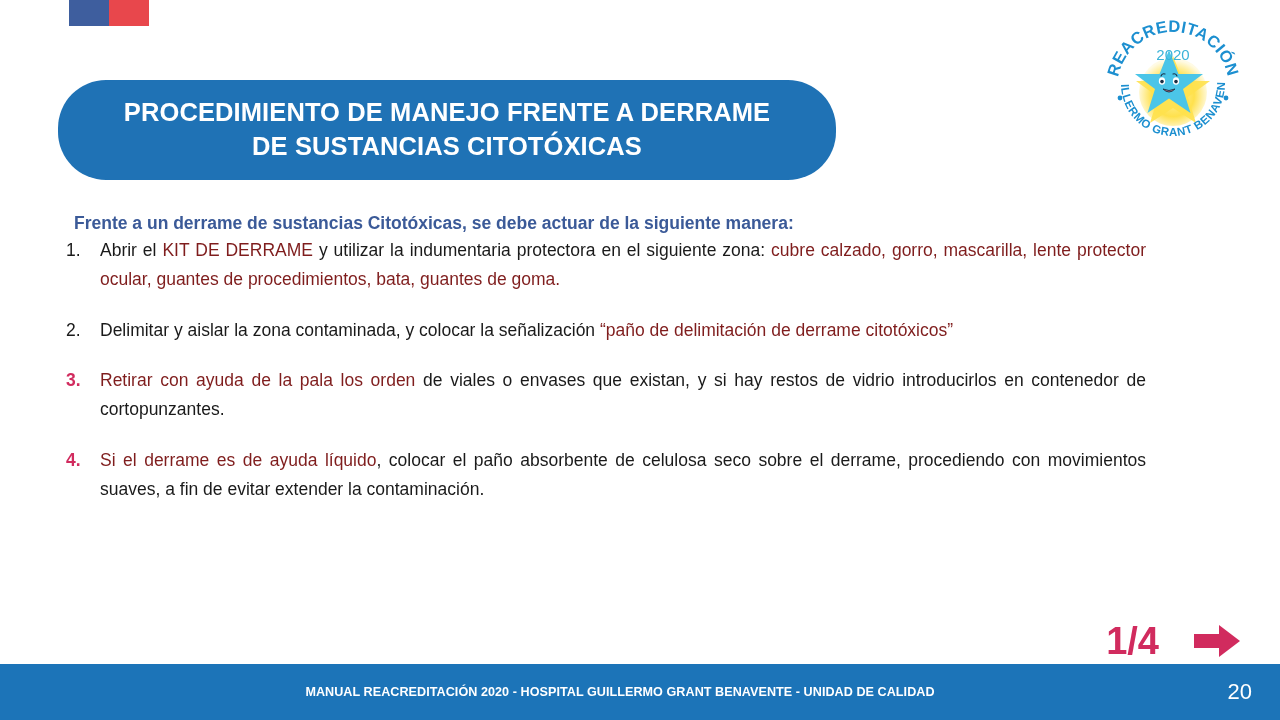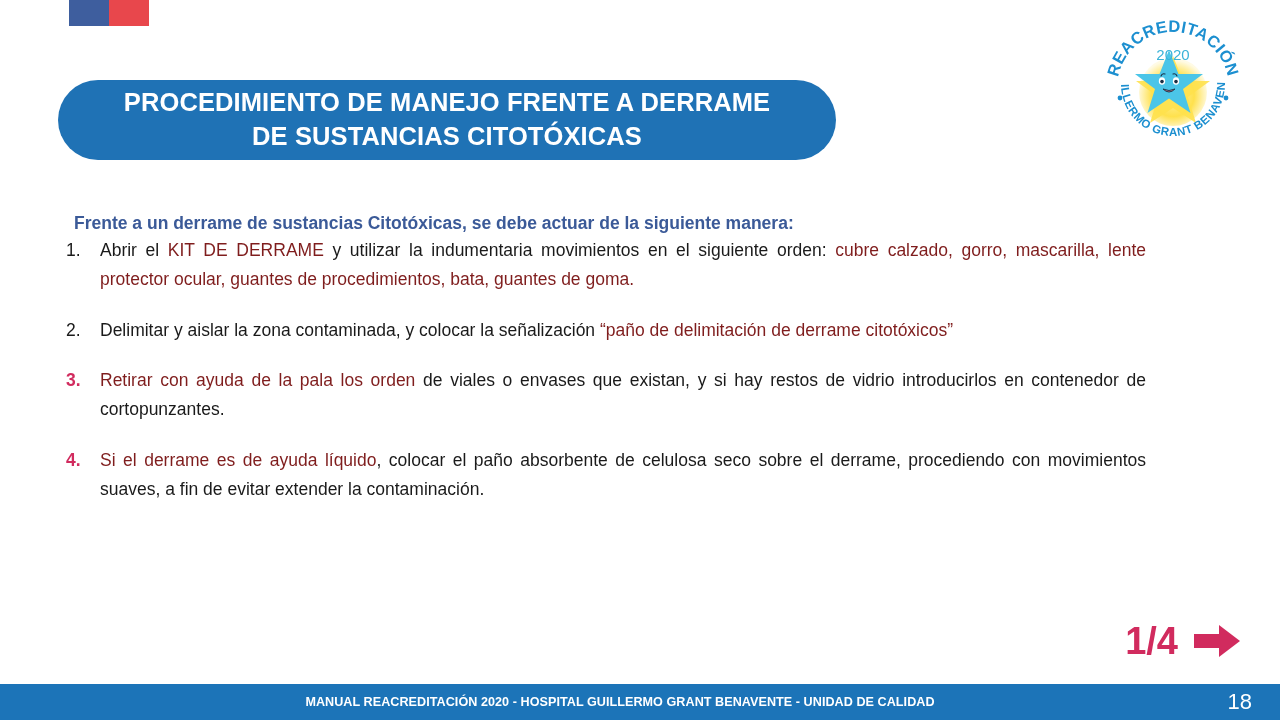--- a/index.html
+++ b/index.html
@@ -37,21 +37,21 @@
     height: 140px;
   }
   #seal svg { display: block; width: 140px; height: 140px; }
 
   
   #title-banner {
     position: absolute;
     left: 58px;
     top: 80px;
     width: 778px;
-    height: 80px;
+    height: 100px;
     background: #1F72B5;
     border-radius: 48px;
     display: flex;
     align-items: center;
     justify-content: center;
     box-sizing: border-box;
     padding: 0 28px;
   }
   #title-banner .title-text {
     color: #ffffff;
@@ -115,37 +115,37 @@
   #step-2 { margin-bottom: 21px; }
   #step-3 { margin-bottom: 22px; }
 
   
   #pager {
     position: absolute;
     right: 40px;
     top: 622px;
     display: flex;
     align-items: center;
-    gap: 16px;
+    gap: 35px;
   }
   #pager .pg-text {
     color: #D12B5E;
     font-weight: bold;
     font-size: 38px;
     line-height: 1;
   }
   #pager .arrow { width: 46px; height: 36px; display: block; }
 
   
   #footer {
     position: absolute;
     left: 0;
     bottom: 0;
     width: 1280px;
-    height: 36px;
+    height: 56px;
     background: #1C74B8;
   }
   #footer .foot-text {
     position: absolute;
     left: 0;
     right: 0;
     top: 50%;
     transform: translateY(-50%);
     text-align: center;
     color: #ffffff;
@@ -220,21 +220,21 @@
   <div class="title-text">PROCEDIMIENTO DE MANEJO FRENTE A DERRAME
 DE SUSTANCIAS CITOTÓXICAS</div>
 </div>
 
 <div id="content">
   <p class="intro">Frente a un derrame de sustancias Citotóxicas, se debe actuar de la siguiente manera:</p>
 
   <ol class="steps">
     <li id="step-1">
       <span class="marker">1.</span>
-      <span class="step-body"><span class="k">Abrir el </span><span class="r">KIT DE DERRAME</span><span class="k"> y utilizar la indumentaria movimientos en el siguiente orden</span><span class="k">: </span><span class="r">cubre calzado, gorro, mascarilla, lente protector ocular, guantes de procedimientos, bata, guantes de goma.</span></span>
+      <span class="step-body"><span class="k">Abrir el </span><span class="r">KIT DE DERRAME</span><span class="k"> y utilizar la indumentaria protectora en el siguiente zona</span><span class="k">: </span><span class="r">cubre calzado, gorro, mascarilla, lente protector ocular, guantes de procedimientos, bata, guantes de goma.</span></span>
     </li>
 
     <li id="step-2">
       <span class="marker">2.</span>
       <span class="step-body"><span class="k">Delimitar y aislar la zona contaminada, y colocar la señalización </span><span class="r">“paño de delimitación de derrame citotóxicos”</span></span>
     </li>
 
     <li id="step-3" class="hl">
       <span class="marker">3.</span>
       <span class="step-body"><span class="r">Retirar con ayuda de la pala los orden</span><span class="k"> de viales o envases que existan, y si hay restos de vidrio introducirlos en contenedor de cortopunzantes.</span></span>
@@ -251,14 +251,14 @@
   <span class="pg-text">1/4</span>
   <span class="arrow">
     <svg viewBox="0 0 46 36" xmlns="http://www.w3.org/2000/svg">
       <polygon points="0,11 25,11 25,2 46,18 25,34 25,25 0,25" fill="#D12B5E"></polygon>
     </svg>
   </span>
 </div>
 
 <div id="footer">
   <div class="foot-text">MANUAL REACREDITACIÓN 2020 - HOSPITAL GUILLERMO GRANT BENAVENTE -  UNIDAD DE CALIDAD</div>
-  <div class="page-num">18</div>
+  <div class="page-num">20</div>
 </div>
 
 </body></html>

